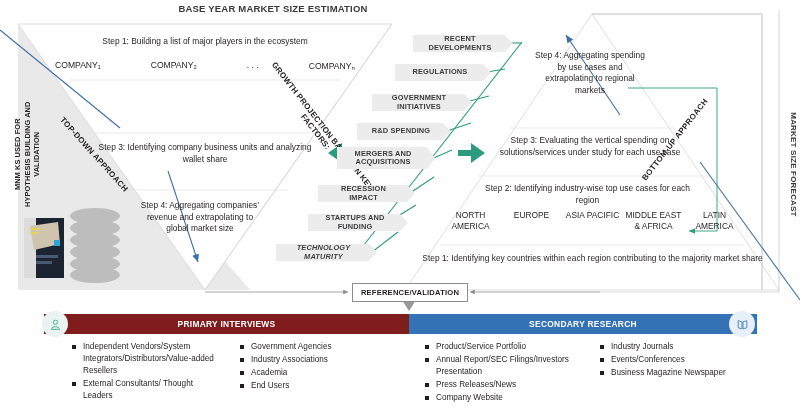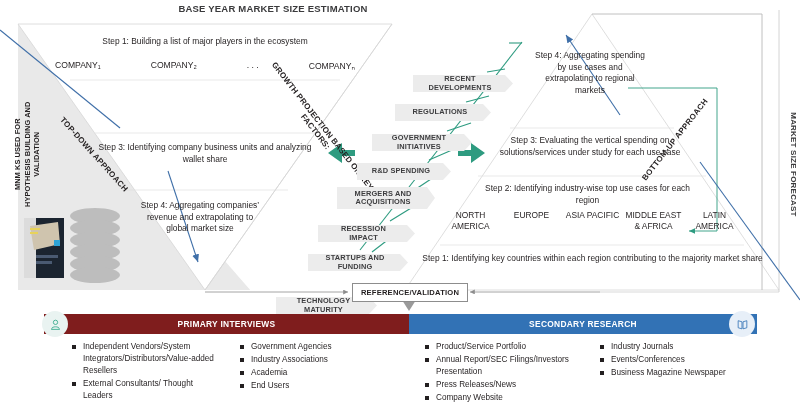--- a/index.html
+++ b/index.html
@@ -65,21 +65,21 @@
   .regions span{flex:1;}
   .rd.s1{left:415px;top:253px;width:355px;}
 
   
   .chev{
     position:absolute;height:17px;background:#ececec;
     display:flex;align-items:center;justify-content:center;
     font-size:7.4px;font-weight:bold;color:#3d3d3f;letter-spacing:.15px;
     padding:0 14px 0 8px;box-sizing:border-box;
     clip-path:polygon(0 0, calc(100% - 8px) 0, 100% 50%, calc(100% - 8px) 100%, 0 100%);
-    text-align:center;line-height:8.5px;margin-top:40px;
+    text-align:center;line-height:8.5px;
   }
   .chev.two{height:22px;}
 
   
   .refbox{
     position:absolute;left:352px;top:283px;width:114px;height:17px;
     border:1px solid #8d8d8d;background:#fff;
     display:flex;align-items:center;justify-content:center;
     font-size:7.6px;font-weight:bold;color:#231f20;letter-spacing:.2px;
   }
@@ -236,21 +236,21 @@
   </div>
   <div class="rd s1">Step 1: Identifying key countries within each region contributing to the majority market share</div>
 
   <div class="chev" style="left:413px;top:35px;width:100px;">RECENT DEVELOPMENTS</div>
   <div class="chev" style="left:395px;top:64px;width:96px;">REGULATIONS</div>
   <div class="chev" style="left:372px;top:94px;width:100px;">GOVERNMENT INITIATIVES</div>
   <div class="chev" style="left:357px;top:123px;width:94px;">R&amp;D SPENDING</div>
   <div class="chev two" style="left:337px;top:147px;width:98px;">MERGERS AND ACQUISITIONS</div>
   <div class="chev" style="left:318px;top:185px;width:97px;">RECESSION IMPACT</div>
   <div class="chev" style="left:308px;top:214px;width:100px;">STARTUPS AND FUNDING</div>
-  <div class="chev" style="left:276px;top:257px;width:101px;">TECHNOLOGY MATURITY</div>
+  <div class="chev" style="left:276px;top:244px;width:101px;font-style:italic;">TECHNOLOGY MATURITY</div>
 
   <div class="refbox">REFERENCE/VALIDATION</div>
 
   <div class="bar primary">PRIMARY INTERVIEWS</div>
   <div class="badge left">
     <svg width="13" height="13" viewBox="0 0 24 24" aria-hidden="true">
       <circle cx="12" cy="8" r="4" fill="none" stroke="#35a98b" stroke-width="1.6"></circle>
       <path d="M5,20 C5,15 19,15 19,20" fill="none" stroke="#35a98b" stroke-width="1.6"></path>
       <line x1="4" y1="21" x2="20" y2="21" stroke="#35a98b" stroke-width="1.6"></line>
     </svg>

